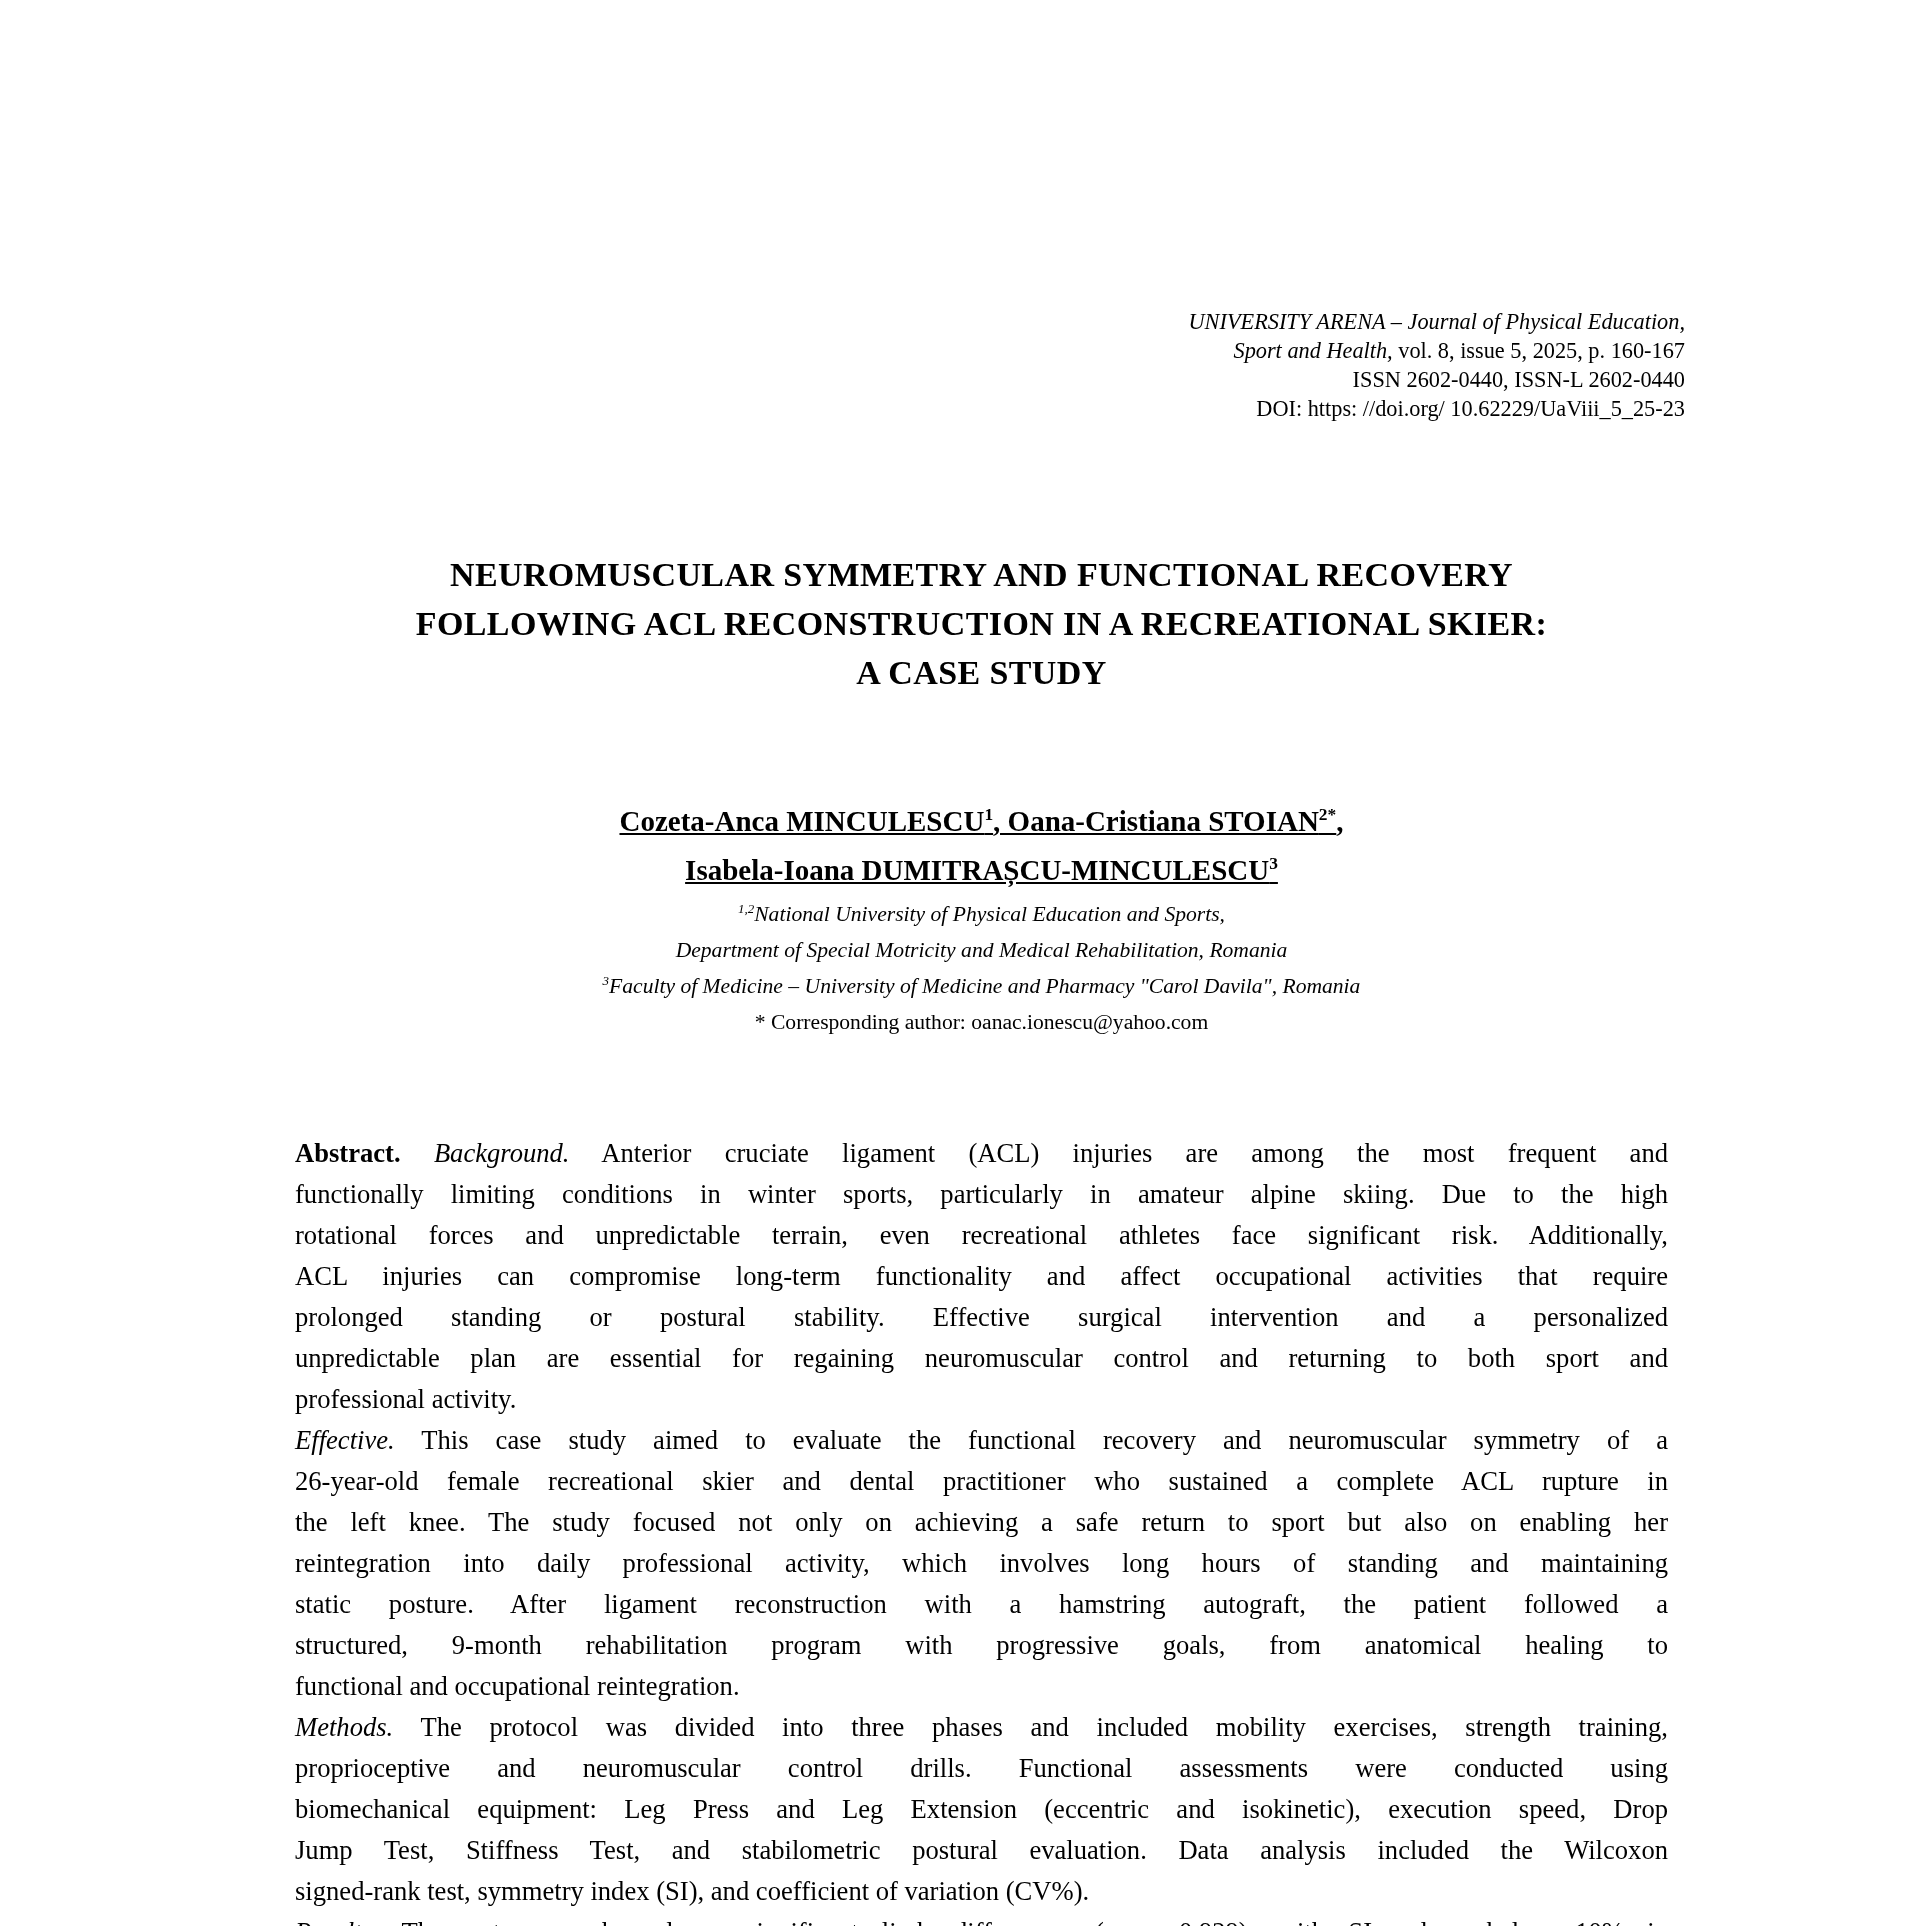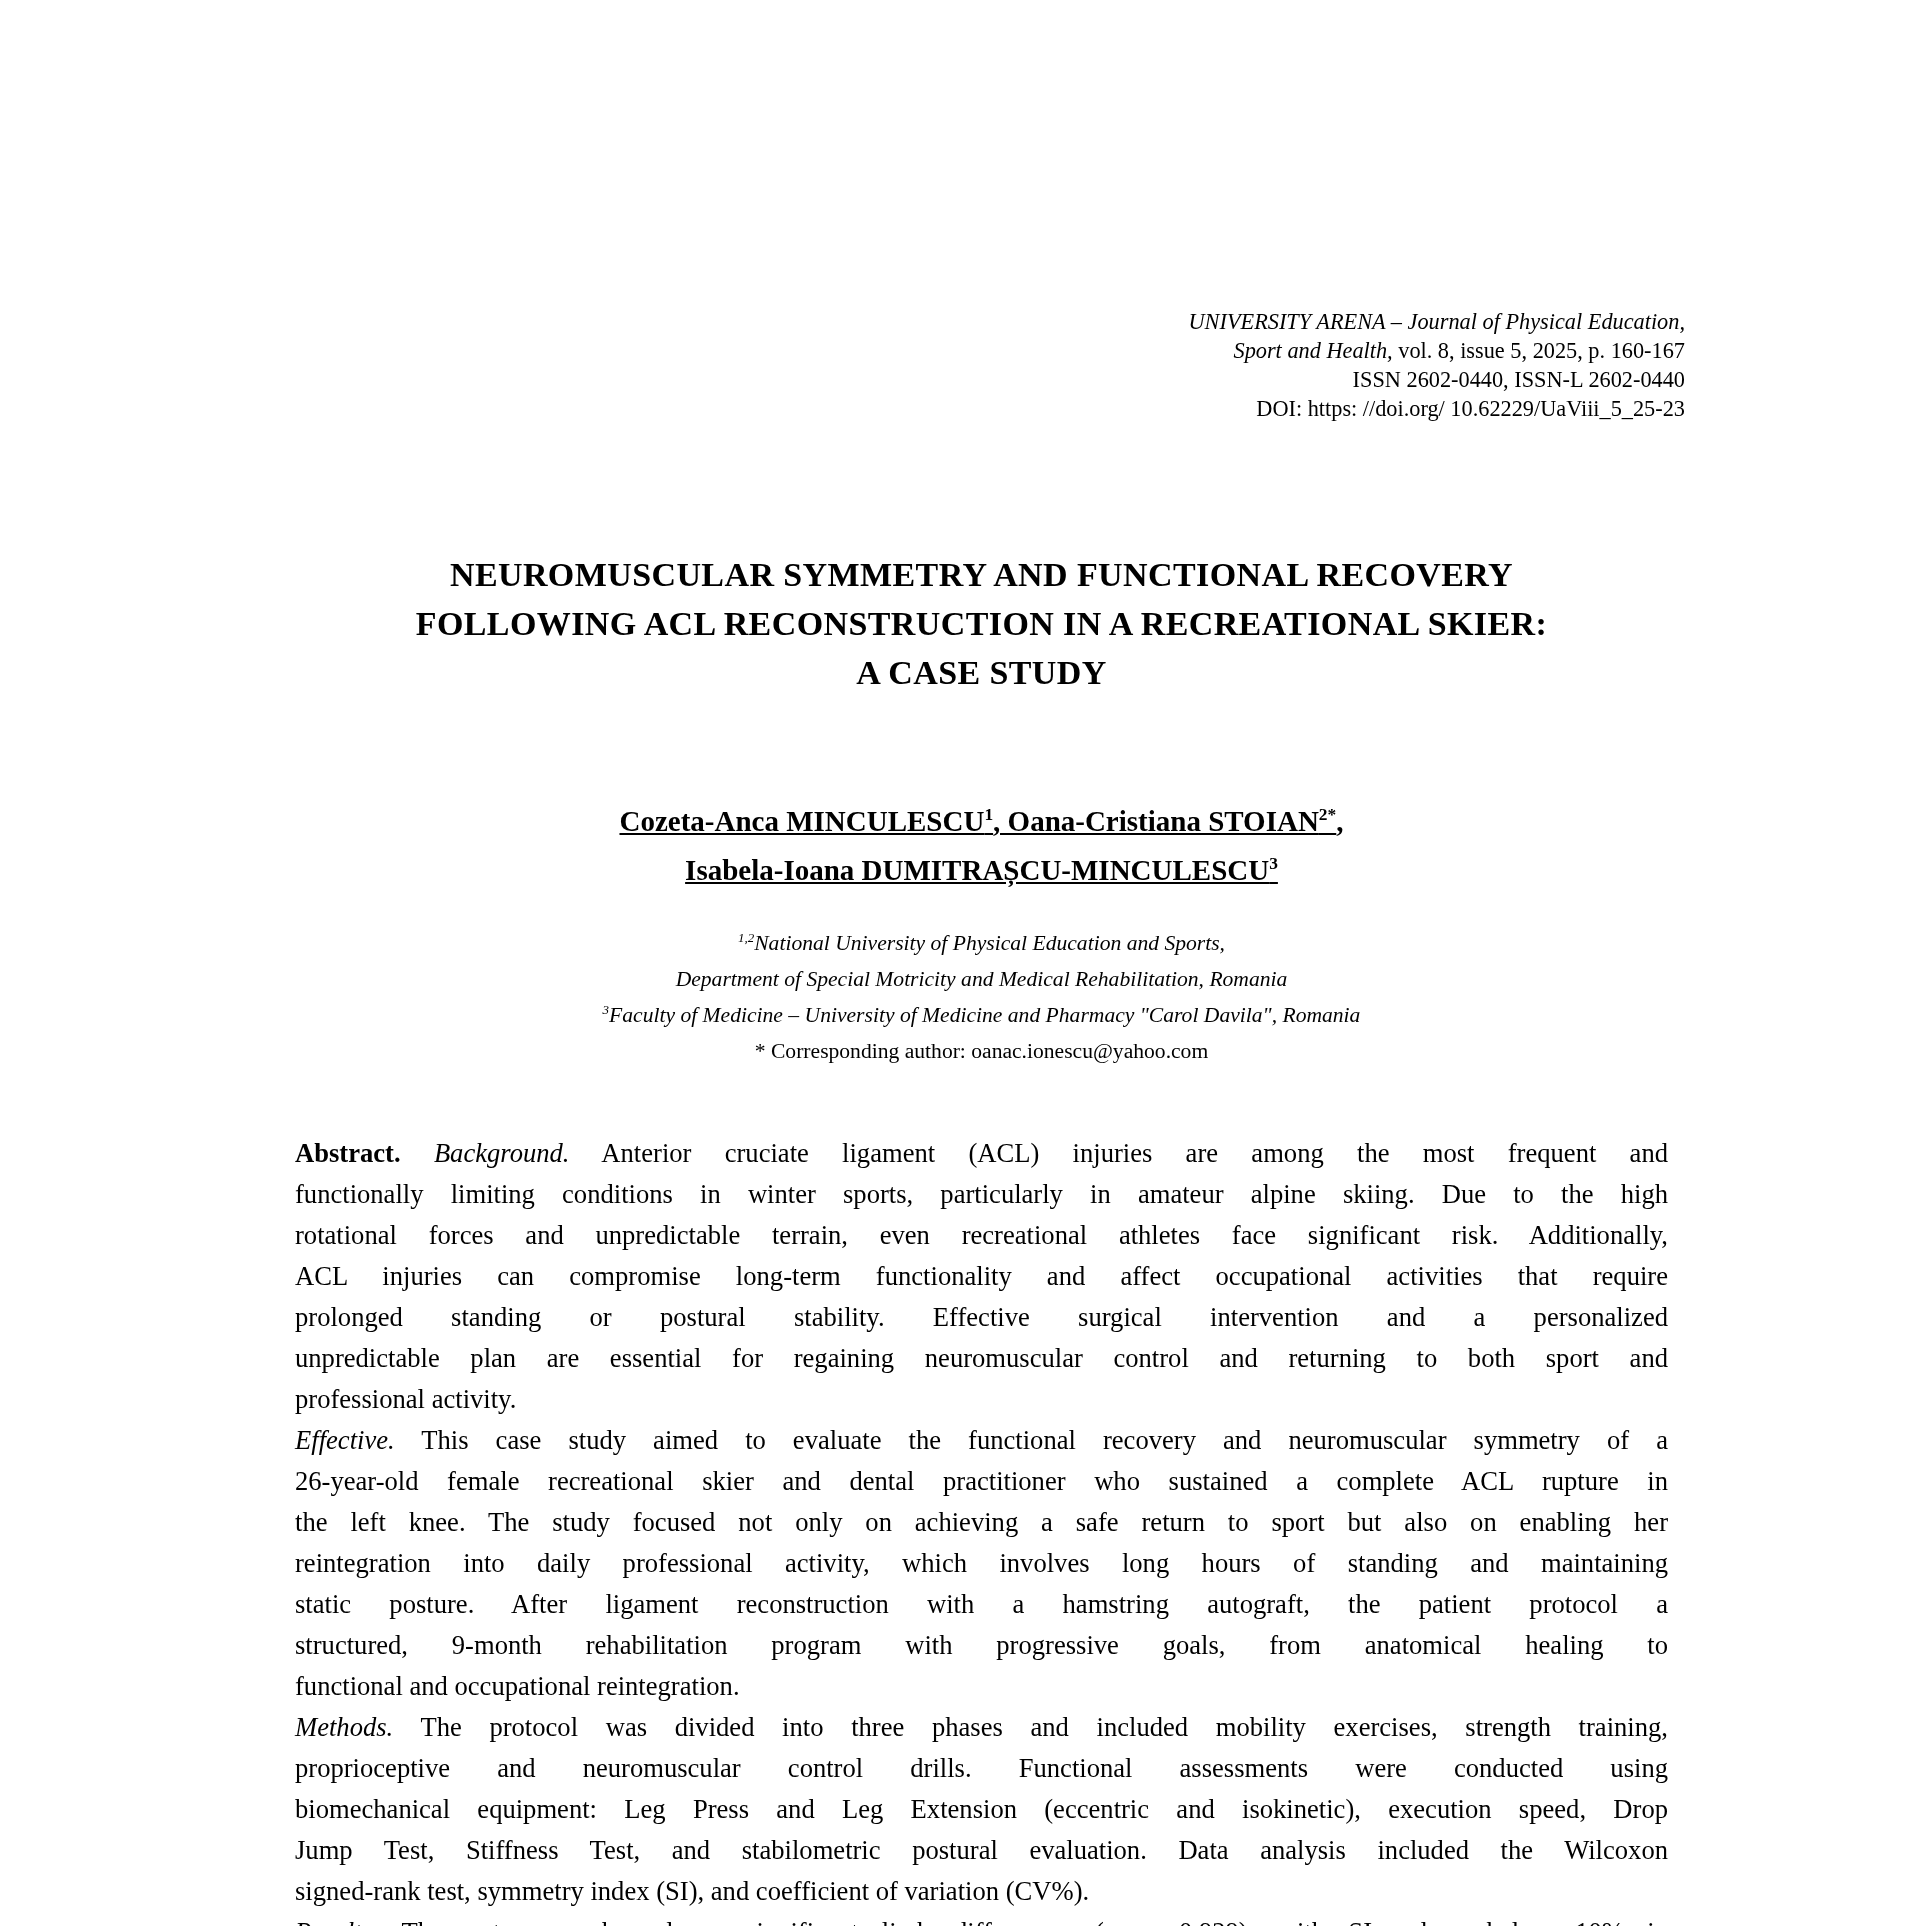--- a/index.html
+++ b/index.html
@@ -22,21 +22,21 @@
   }
   .title-block .ln { text-align:center; white-space:nowrap; }
 
   .authors-block {
     position:absolute; top:797px; left:295px; width:1373px;
     font-size:29px; line-height:49px; font-weight:bold;text-decoration:underline;
   }
   .authors-block .ln { text-align:center; white-space:nowrap; }
 
   .affil-block {
-    position:absolute; top:925px; left:295px; width:1373px;
+    position:absolute; top:896px; left:295px; width:1373px;
     font-size:21.6px; line-height:36px;
   }
   .affil-block .ln { text-align:center; white-space:nowrap; }
 
   .abstract-block {
     position:absolute; top:1133px; left:295px; width:1373px;
     font-size:26.6px; line-height:41px;
   }
   .block-just .ln { text-align:justify; text-align-last:justify; }
   .block-just .ln.last { text-align-last:left; }
@@ -79,21 +79,21 @@
         <div class="ln">ACL injuries can compromise long-term functionality and affect occupational activities that require</div>
         <div class="ln">prolonged standing or postural stability. Effective surgical intervention and a personalized</div>
         <div class="ln">unpredictable plan are essential for regaining neuromuscular control and returning to both sport and</div>
         <div class="ln last">professional activity.</div>
       </div>
     <div class="block-just">
         <div class="ln"><i>Effective.</i> This case study aimed to evaluate the functional recovery and neuromuscular symmetry of a</div>
         <div class="ln">26-year-old female recreational skier and dental practitioner who sustained a complete ACL rupture in</div>
         <div class="ln">the left knee. The study focused not only on achieving a safe return to sport but also on enabling her</div>
         <div class="ln">reintegration into daily professional activity, which involves long hours of standing and maintaining</div>
-        <div class="ln">static posture. After ligament reconstruction with a hamstring autograft, the patient protocol a</div>
+        <div class="ln">static posture. After ligament reconstruction with a hamstring autograft, the patient followed a</div>
         <div class="ln">structured, 9-month rehabilitation program with progressive goals, from anatomical healing to</div>
         <div class="ln last">functional and occupational reintegration.</div>
       </div>
     <div class="block-just">
         <div class="ln"><i>Methods.</i> The protocol was divided into three phases and included mobility exercises, strength training,</div>
         <div class="ln">proprioceptive and neuromuscular control drills. Functional assessments were conducted using</div>
         <div class="ln">biomechanical equipment: Leg Press and Leg Extension (eccentric and isokinetic), execution speed, Drop</div>
         <div class="ln">Jump Test, Stiffness Test, and stabilometric postural evaluation. Data analysis included the Wilcoxon</div>
         <div class="ln last">signed-rank test, symmetry index (SI), and coefficient of variation (CV%).</div>
       </div>

